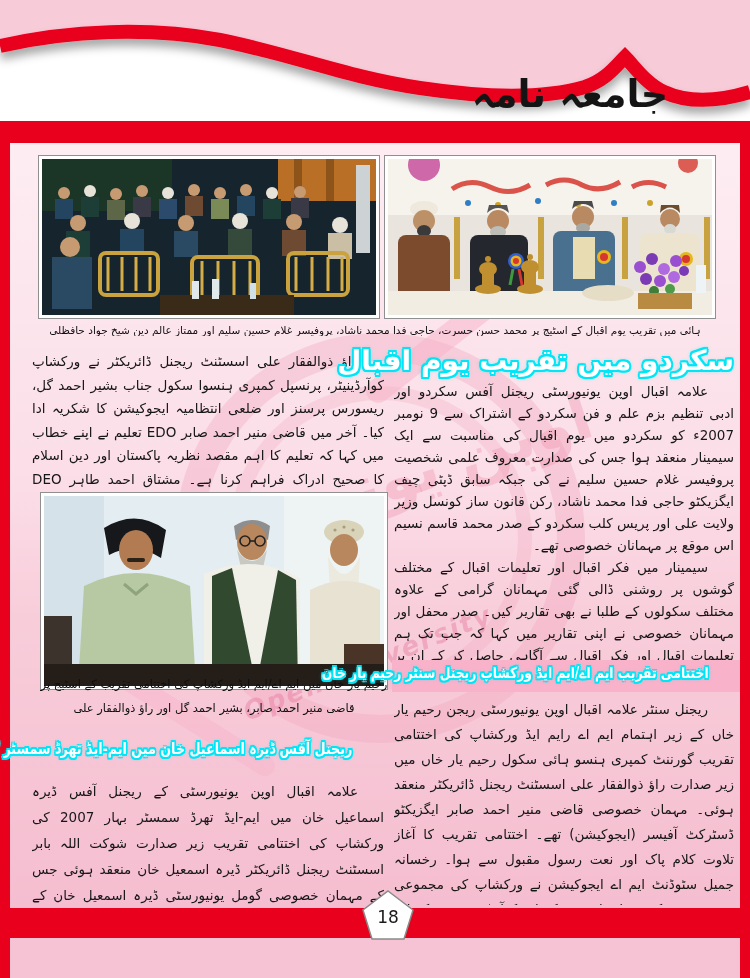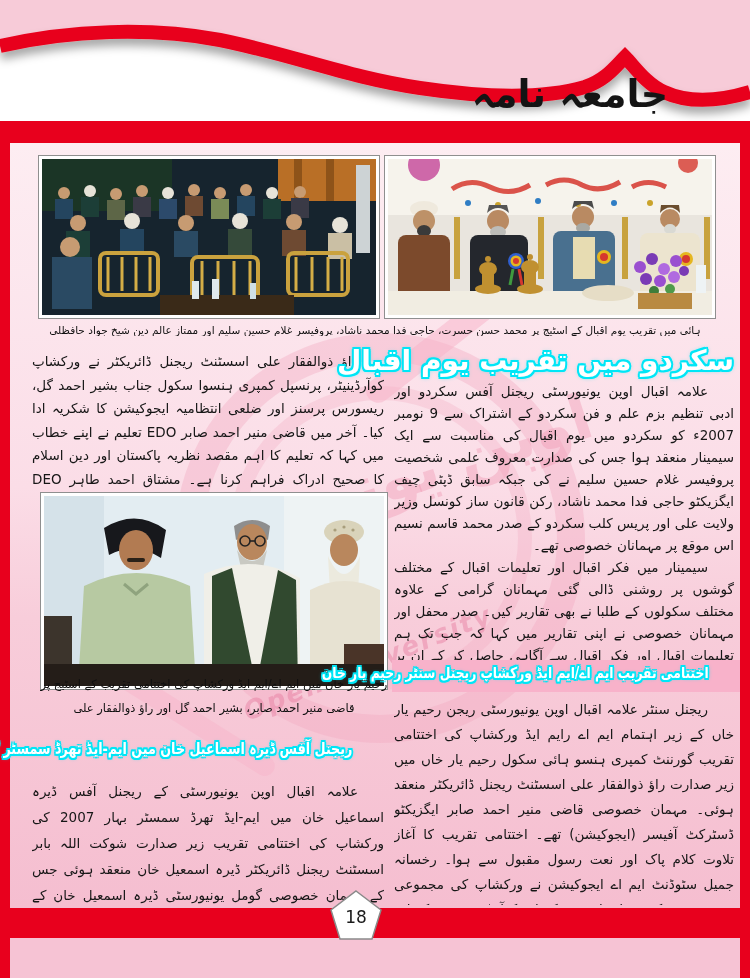--- a/index.html
+++ b/index.html
@@ -79,21 +79,21 @@
       2px 0 0 #00e6f6, -2px 0 0 #00e6f6, 0 2px 0 #00e6f6, 0 -2px 0 #00e6f6,
       1.6px 1.6px 0 #00e6f6, -1.6px 1.6px 0 #00e6f6, 1.6px -1.6px 0 #00e6f6, -1.6px -1.6px 0 #00e6f6,
       0 0 5px rgba(0,230,246,.9);
   }
   .heading-skardu { left:400px; top:344px; width:334px; font-size:28px; }
   .heading-ryk-band { position:absolute; left:392px; top:660px; width:348px; height:32px; background:#f8b2ca; }
   .heading-ryk { left:392px; top:664px; width:348px; font-size:15px; transform:scaleX(.82); transform-origin:center; }
   .heading-dik { left:32px; top:740px; width:352px; font-size:15.5px; transform:scaleX(.82); transform-origin:center; }
 
   
-  .page-badge { position:absolute; left:330px; top:890px; width:52px; height:50px;text-decoration:underline; }
+  .page-badge { position:absolute; left:362px; top:890px; width:52px; height:50px;text-decoration:underline; }
 </style>
 </head>
 <body>
 
 <div class="page">
 
   <div class="masthead">
     <svg width="750" height="143" viewBox="0 0 750 143">
       <defs>
         <filter id="waveShadow" x="-20%" y="-20%" width="140%" height="160%">

